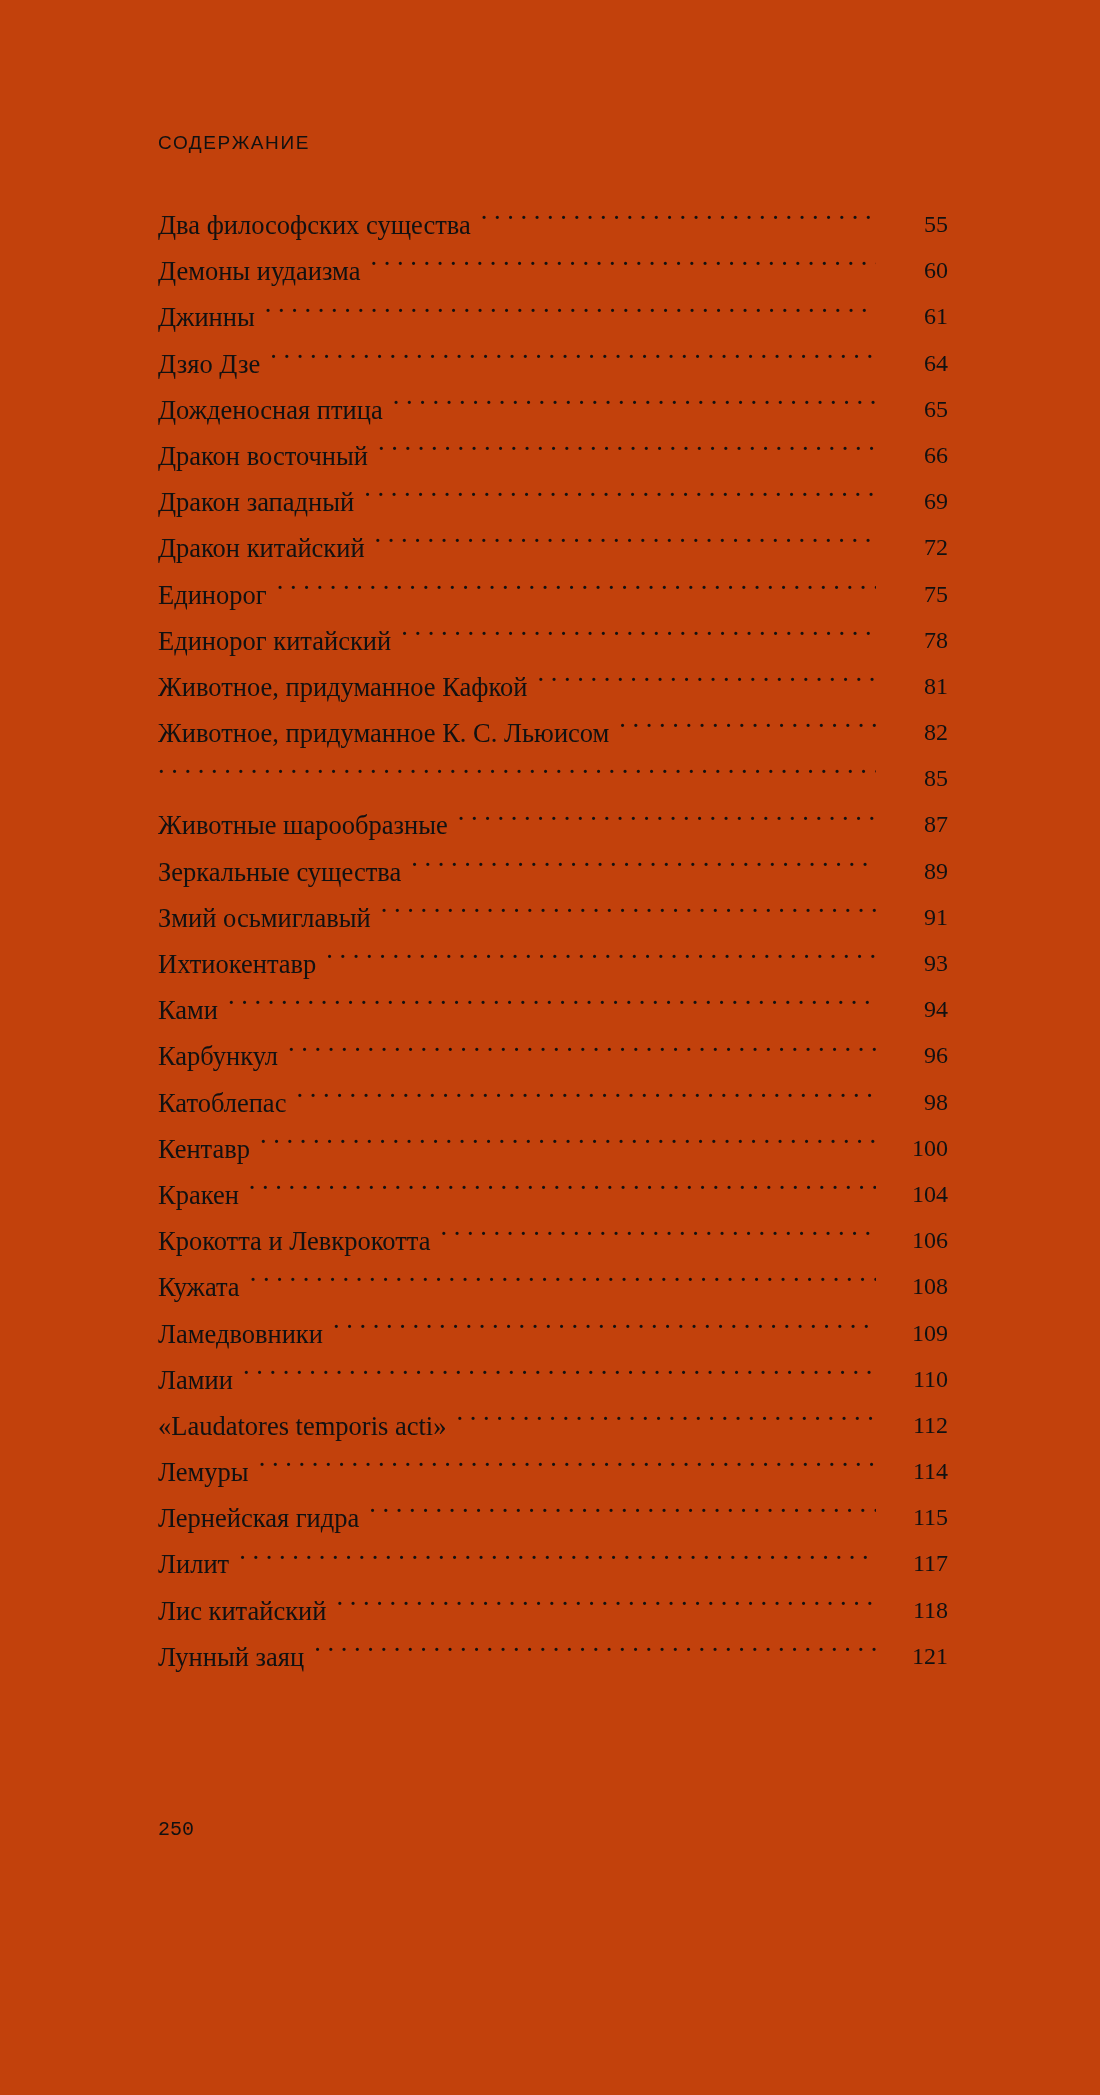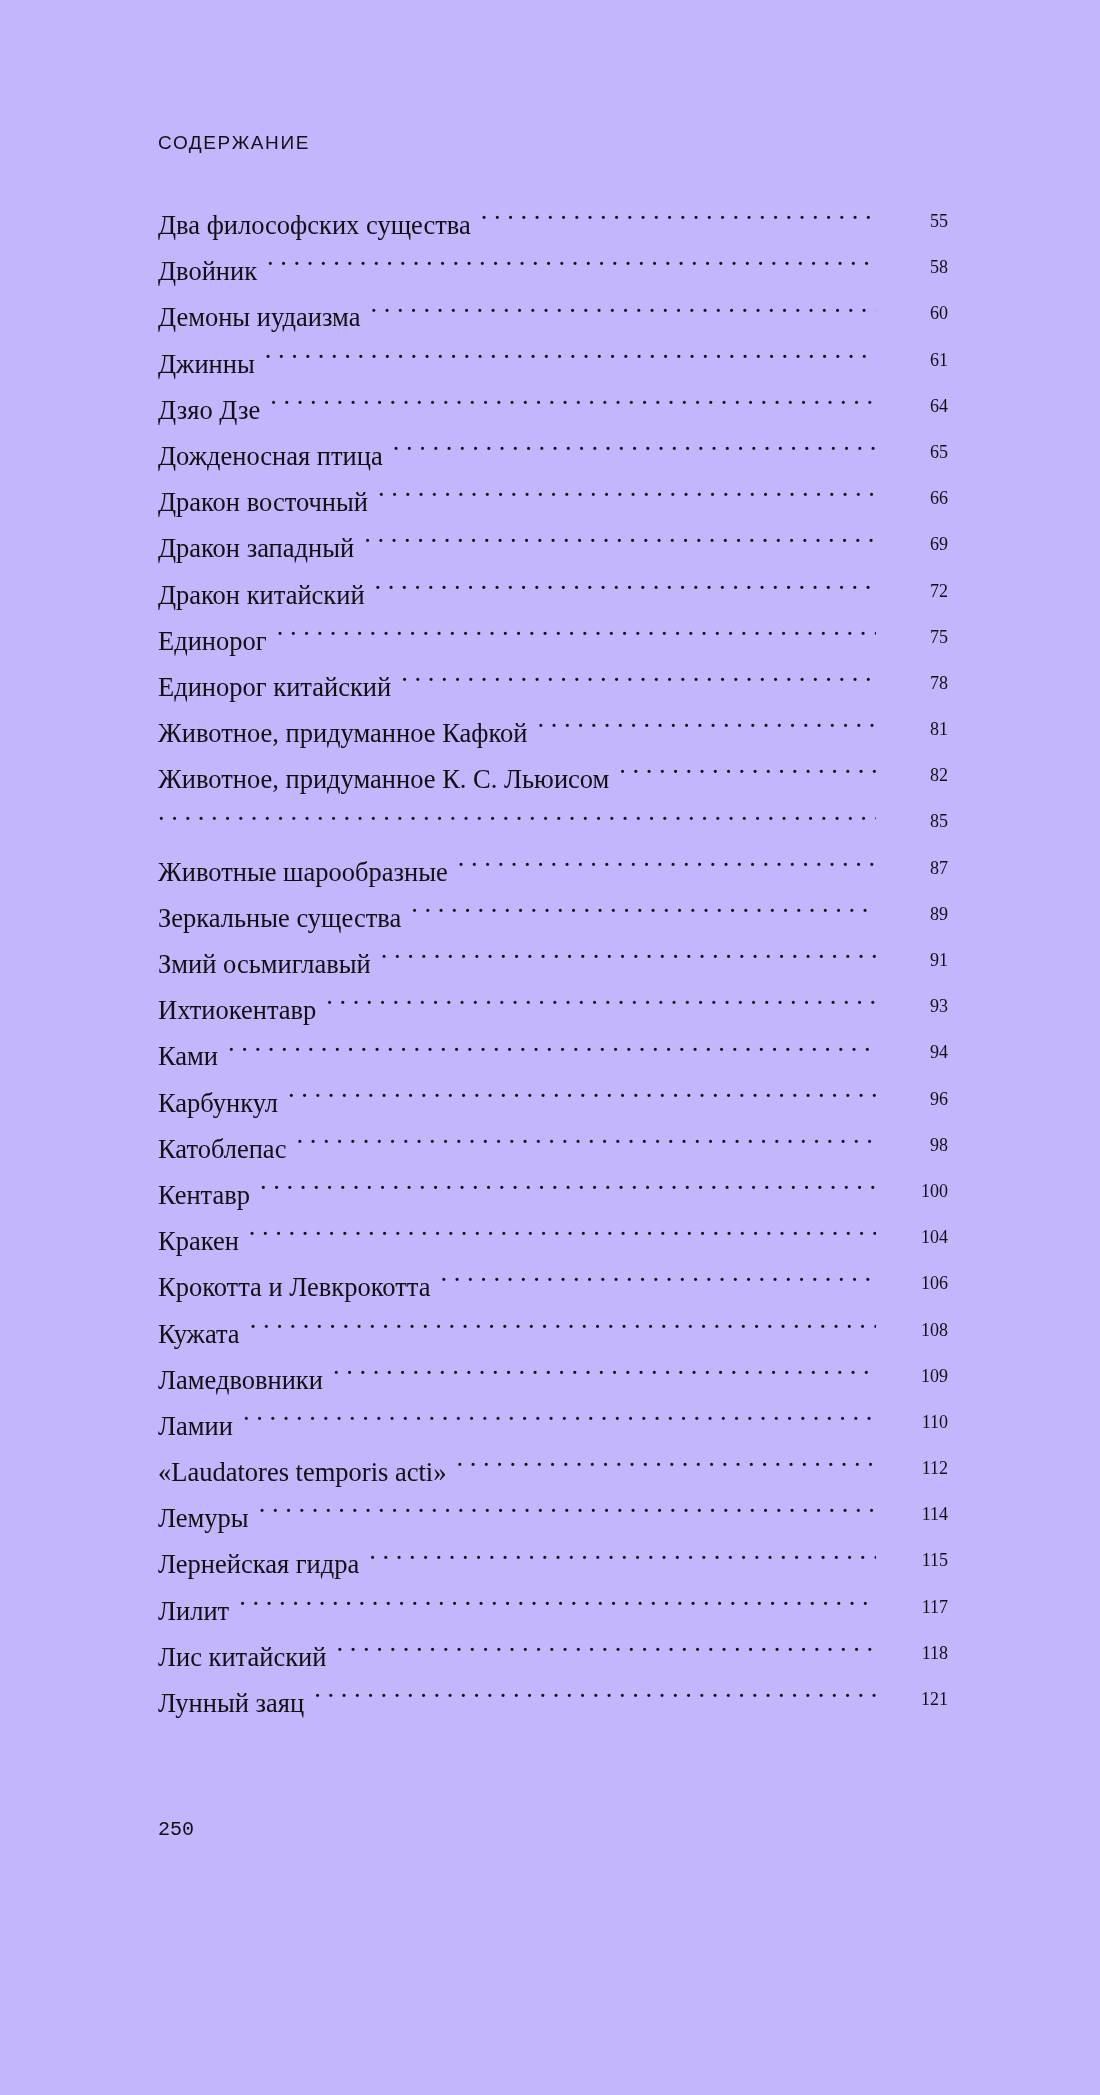--- a/index.html
+++ b/index.html
@@ -13,21 +13,21 @@
     font-family: "Liberation Serif", serif;
     color: #111111;
     position: relative;
     overflow: hidden;
   }
   .page {
     position: absolute;
     left: 0; top: 0;
     width: 1100px;
     height: 2095px;
-    background: #c4b5fd;
+    background: #c2410c;
   }
   .page-header {
     position: absolute;
     left: 158px;
     top: 132px;
     font-family: "Liberation Sans", sans-serif;
     font-size: 19px;
     letter-spacing: 1.6px;
     font-weight: 400;
     color: #111111;
@@ -65,21 +65,21 @@
     bottom: 0.07em;
     font-size: 26.5px;
     letter-spacing: 0px;
     color: #111111;
     white-space: nowrap;
   }
   .toc-page {
     flex: 0 0 auto;
     width: 66px;
     text-align: right;
-    font-size: 18px;
+    font-size: 24px;
     line-height: 1;
     color: #111111;
     padding-left: 6px;
   }
   .folio {
     position: absolute;
     left: 158px;
     top: 1818px;
     font-family: Liberation Mono, monospace;
     font-size: 20px;
@@ -93,25 +93,20 @@
 
   <div class="page-header">СОДЕРЖАНИЕ</div>
 
   <div class="toc" id="toc-list">
       <div class="toc-row">
         <span class="toc-title">Два философских существа</span>
         <span class="toc-leader"></span>
         <span class="toc-page">55</span>
       </div>
       <div class="toc-row">
-        <span class="toc-title">Двойник</span>
-        <span class="toc-leader"></span>
-        <span class="toc-page">58</span>
-      </div>
-      <div class="toc-row">
         <span class="toc-title">Демоны иудаизма</span>
         <span class="toc-leader"></span>
         <span class="toc-page">60</span>
       </div>
       <div class="toc-row">
         <span class="toc-title">Джинны</span>
         <span class="toc-leader"></span>
         <span class="toc-page">61</span>
       </div>
       <div class="toc-row">

